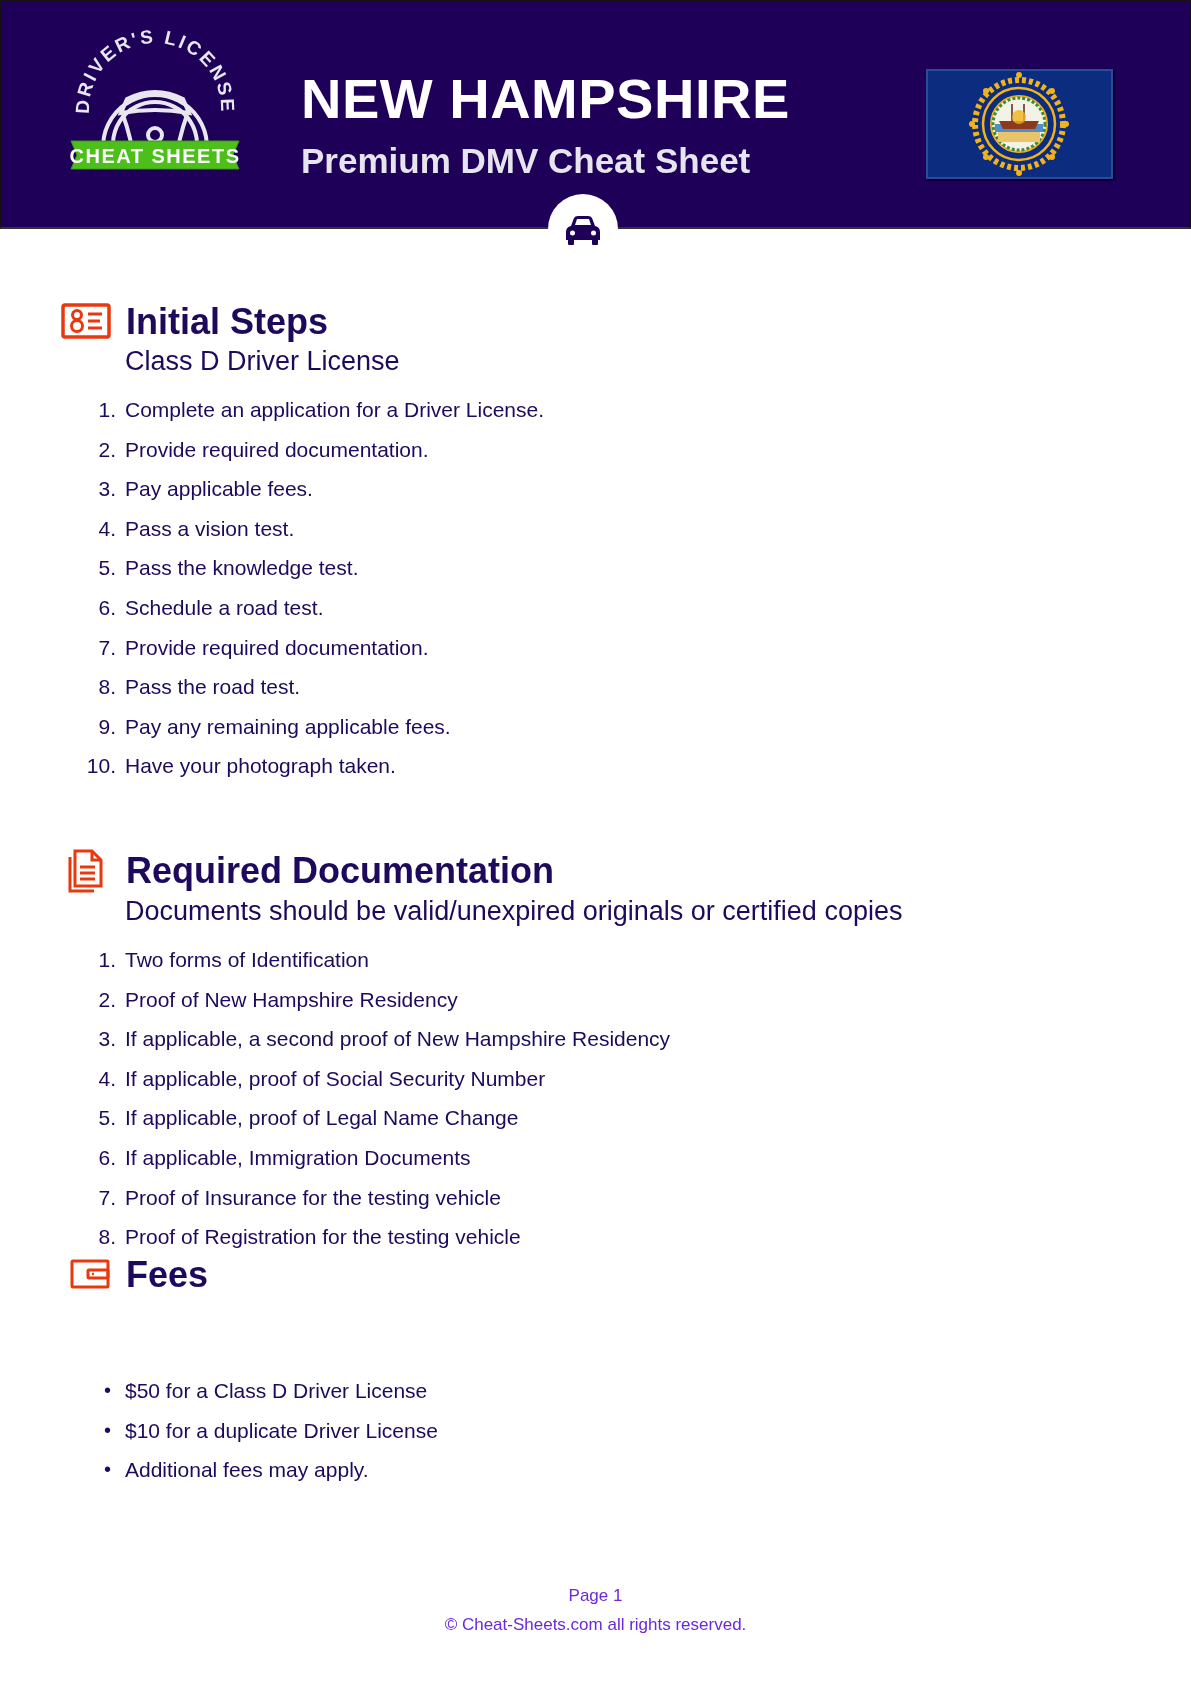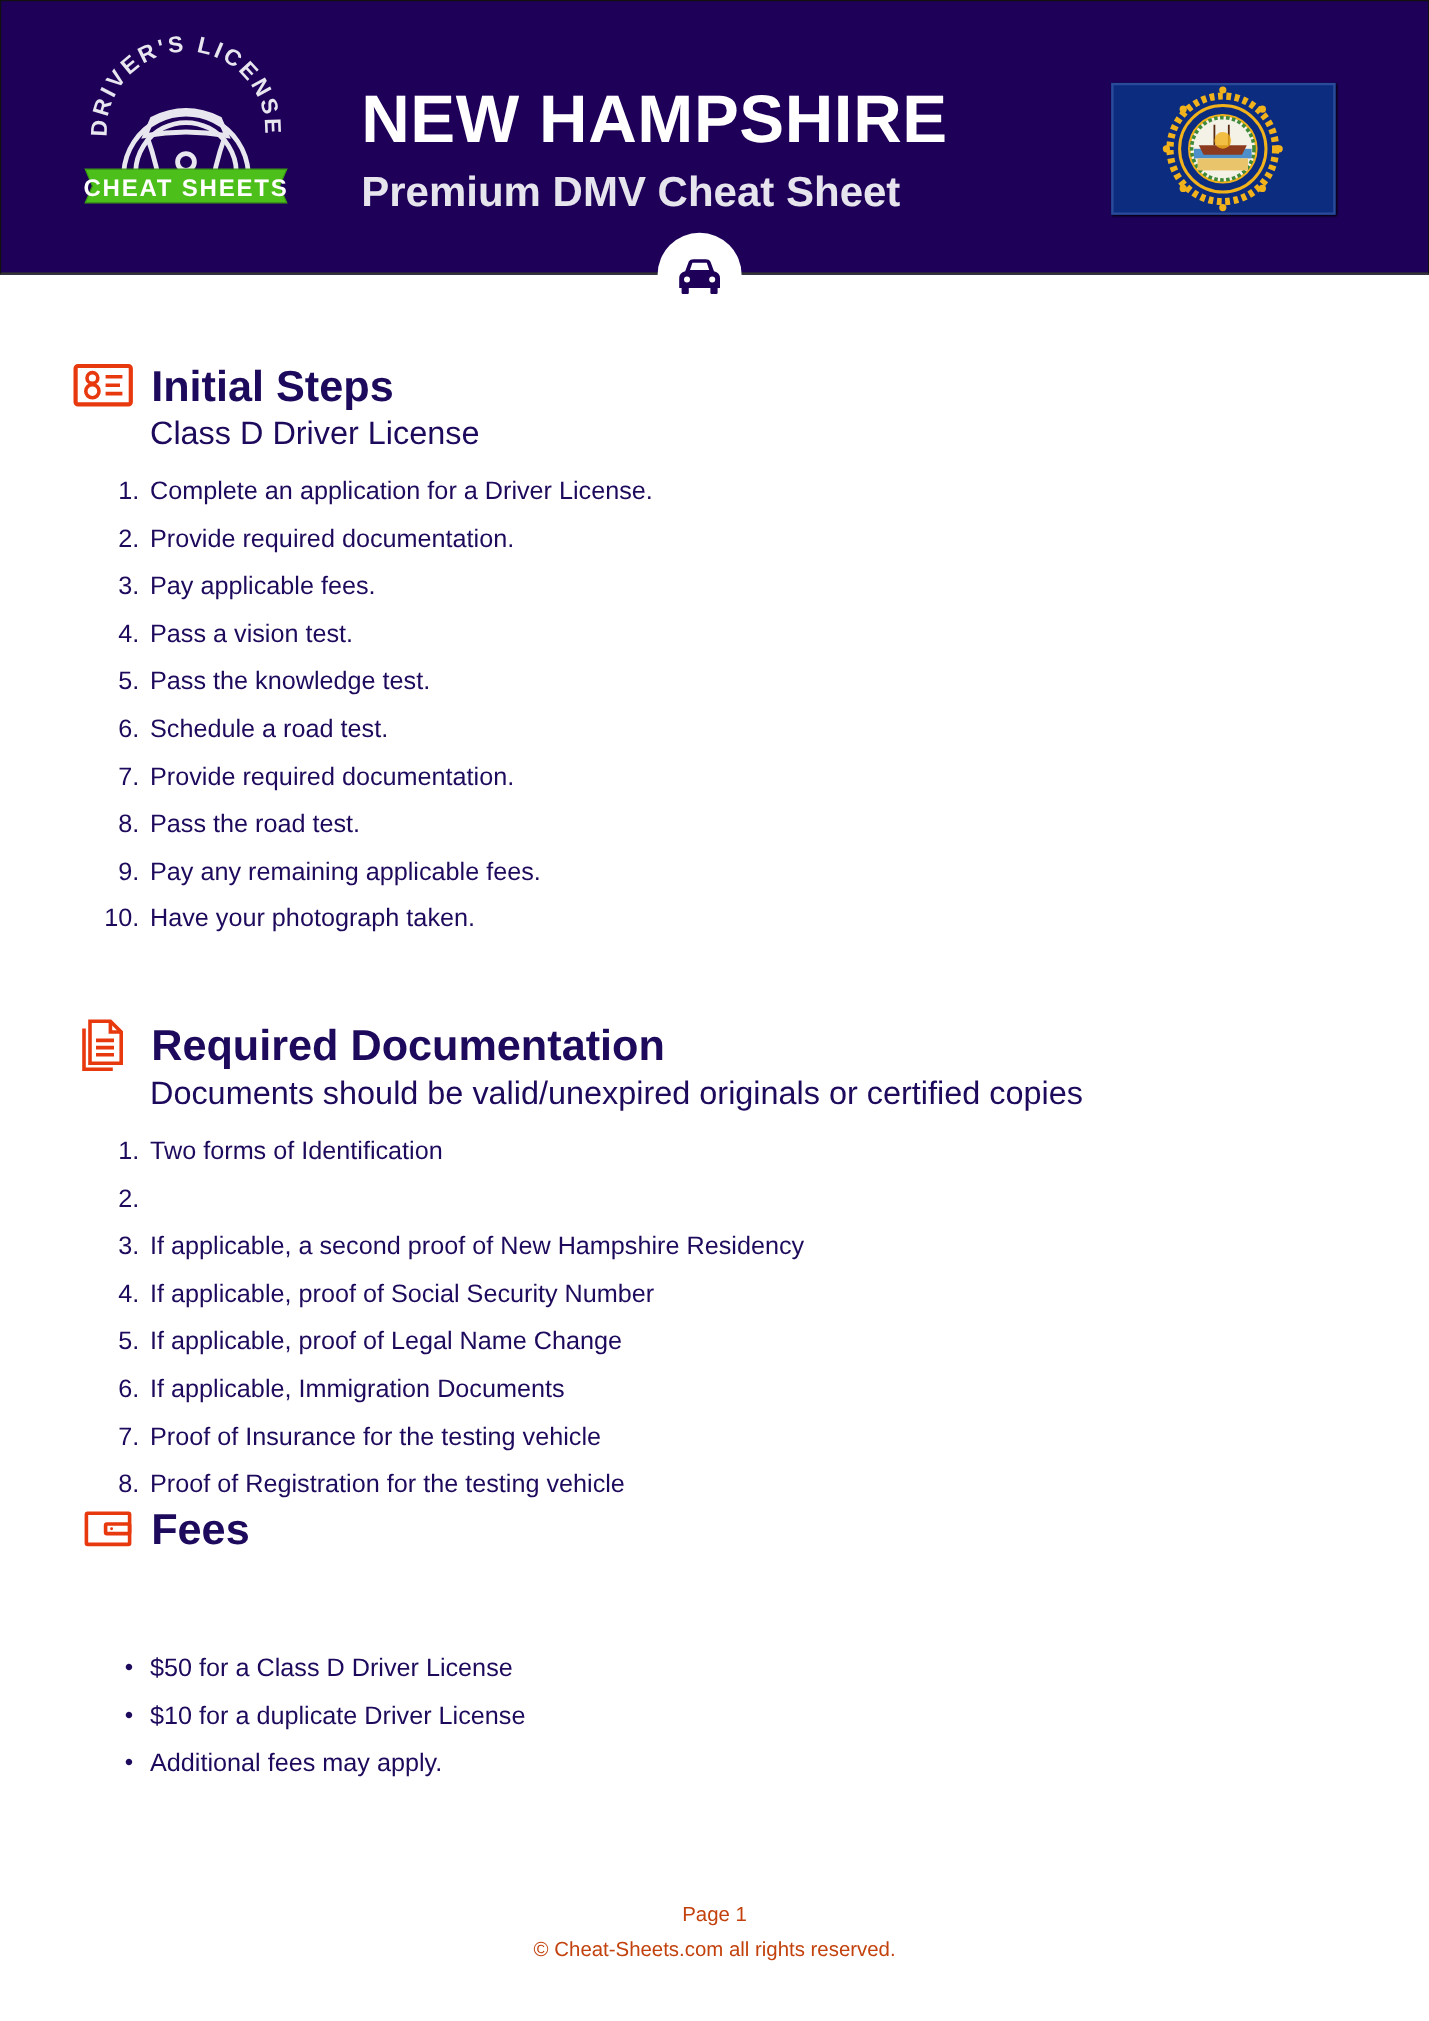--- a/index.html
+++ b/index.html
@@ -32,21 +32,21 @@
   .sec-title { font-size: 36px; font-weight: bold; color: #1e0a5c; }
   .sec-sub { position: absolute; left: 125px; font-size: 27px; color: #1e0a5c; }
 
   .list { position: absolute; left: 80px; margin: 0; padding: 0; list-style: none; }
   .list li { height: 39.6px; line-height: 39.6px; font-size: 21px; color: #1e0a5c; display: flex; }
   .list .num { width: 36px; text-align: right; margin-right: 9px; }
   .bullets { position: absolute; left: 104px; margin: 0; padding: 0; list-style: none; }
   .bullets li { height: 39.6px; line-height: 39.6px; font-size: 21px; color: #1e0a5c; display: flex; }
   .bullets .dot { width: 21px; font-size: 20px; }
 
-  .footer { position: absolute; left: 0; width: 1191px; text-align: center; color: #c2410c; font-size: 17px; }
+  .footer { position: absolute; left: 0; width: 1191px; text-align: center; color: #6d28d9; font-size: 17px; }
 </style>
 </head>
 <body>
 
 <div class="header">
   <div class="logo">
     <svg width="176" height="160" viewBox="0 0 176 160">
       <defs>
         <path id="arcText" d="M 22 82 A 66 66 0 0 1 154 82"></path>
       </defs>
@@ -180,20 +180,21 @@
 </div>
 <div class="sec-sub" style="top: 896px; text-align: right;">Documents should be valid/unexpired originals or certified copies</div>
 
 <ol class="list" style="top: 940px;">
   <li>
       <span class="num">1.</span>
       <span>Two forms of Identification</span>
     </li>
   <li>
       <span class="num">2.</span>
+      <span>Proof of New Hampshire Residency</span>
     </li>
   <li>
       <span class="num">3.</span>
       <span>If applicable, a second proof of New Hampshire Residency</span>
     </li>
   <li>
       <span class="num">4.</span>
       <span>If applicable, proof of Social Security Number</span>
     </li>
   <li>

